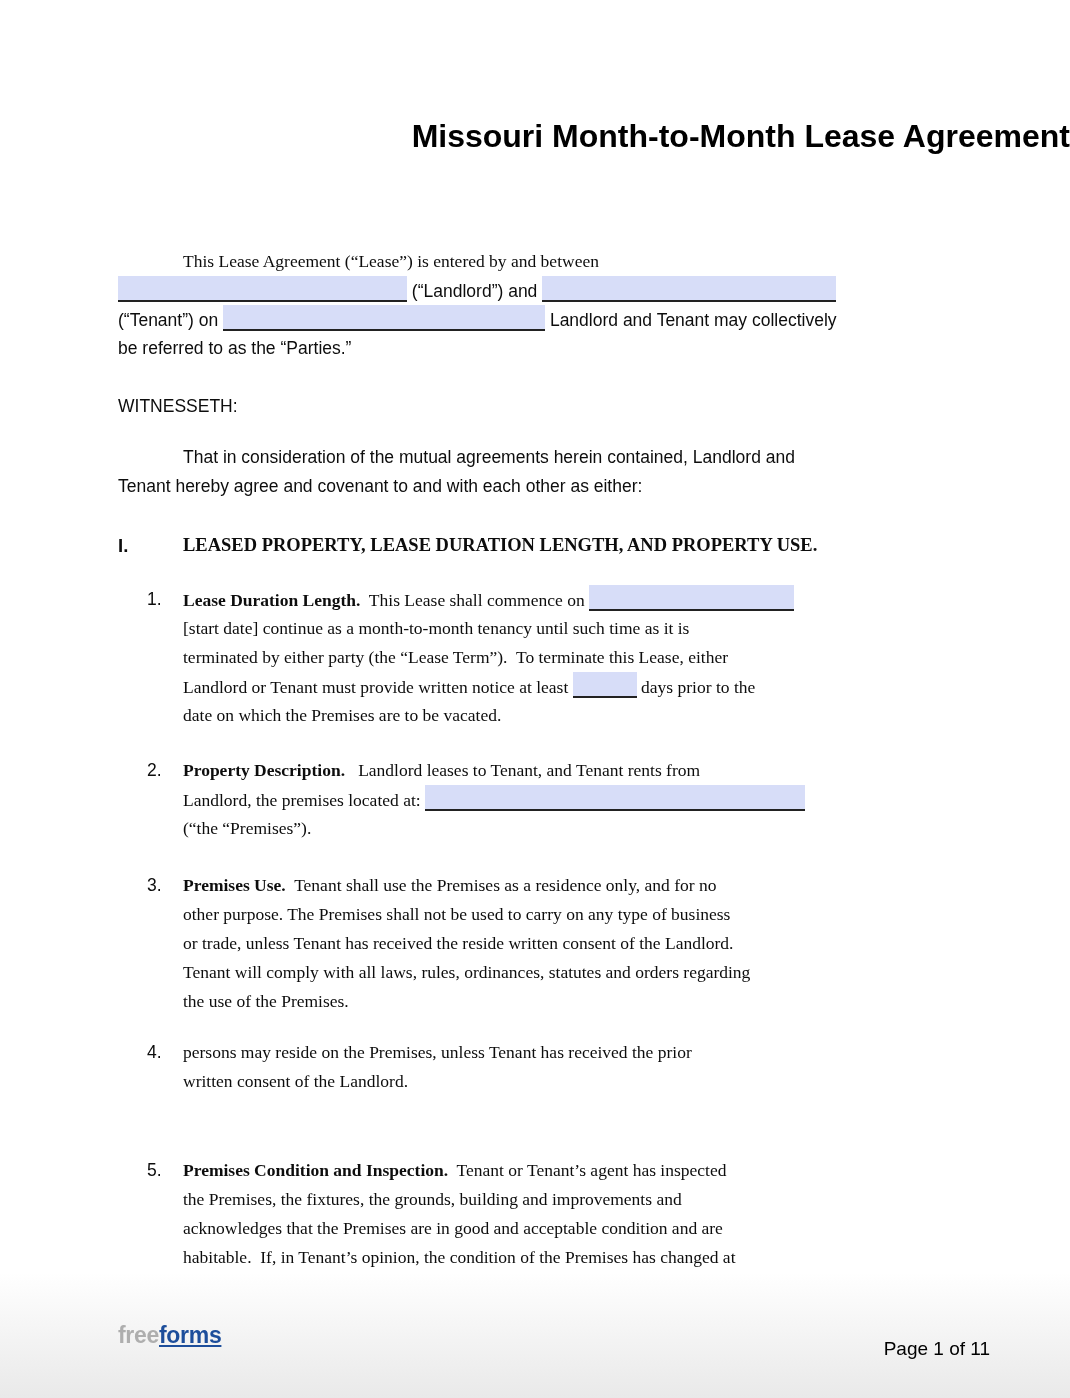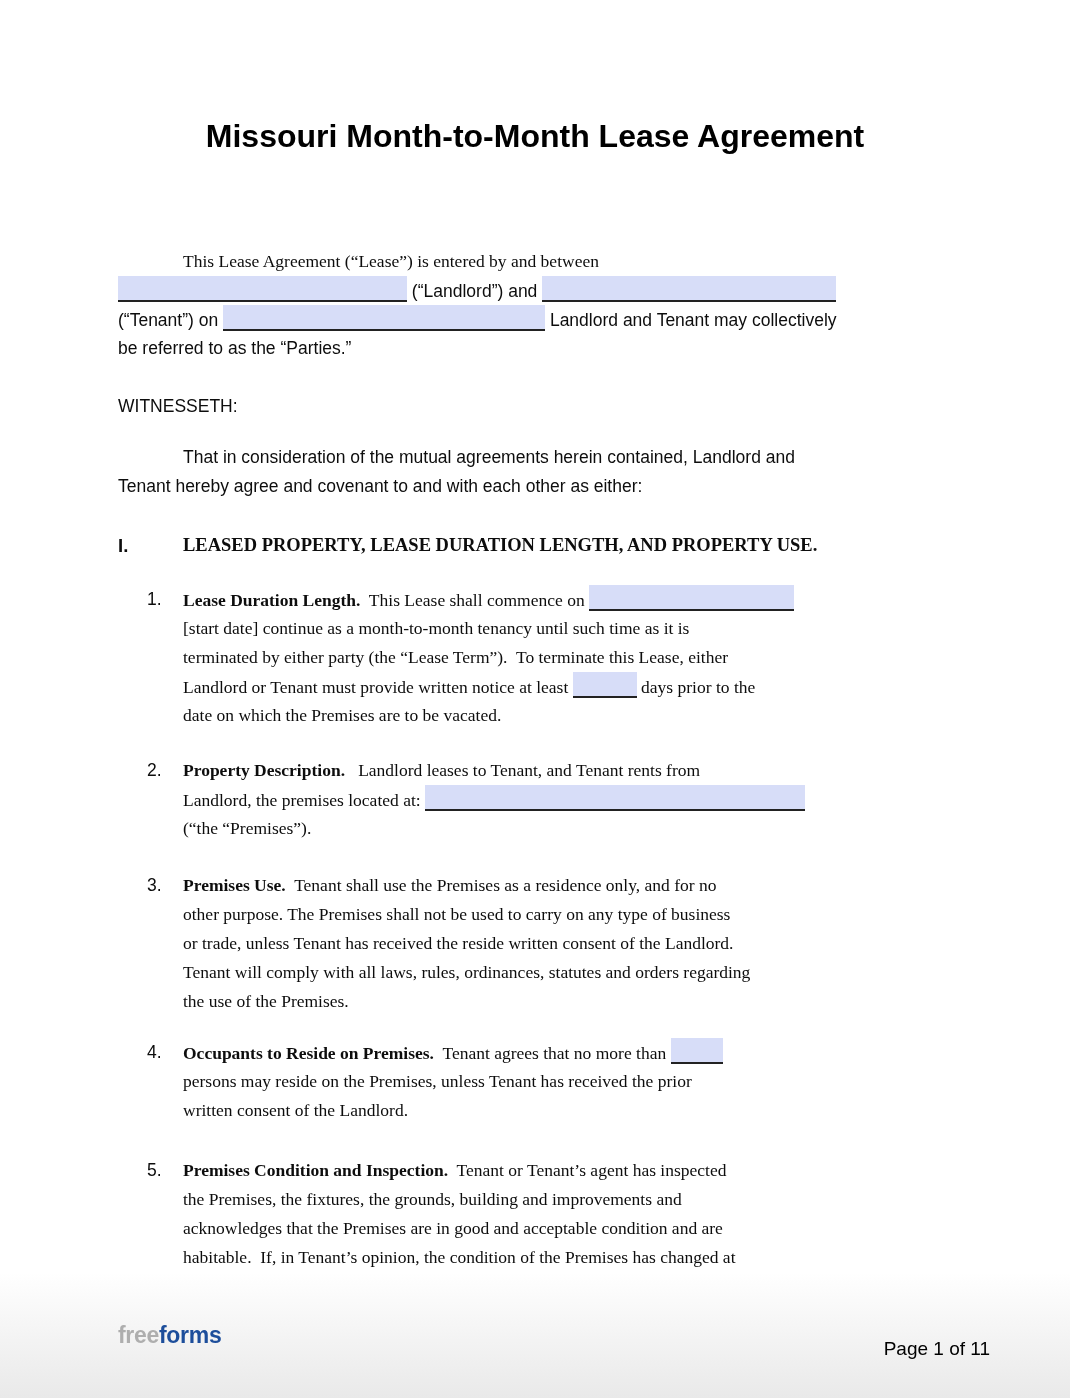--- a/index.html
+++ b/index.html
@@ -12,21 +12,21 @@
     font-family: "Liberation Sans", sans-serif;
     font-size: 17.5px;
     color: #0d0d0d;
     background: linear-gradient(to bottom, #ffffff 0%, #ffffff 91%, #e9e9e9 100%);
   }
 
   .title {
     position: absolute;
     top: 116px; left: 0; right: 0;
     margin: 0;
-    text-align: center;
+    text-align: right;
     font-size: 32px;
     font-weight: 700;
     line-height: 40px;
     color: #000000;
   }
 
   .block {
     position: absolute;
     left: 118px;
     width: 834px;
@@ -68,21 +68,21 @@
   .footer-brand {
     position: absolute;
     top: 1322px;
     left: 118px;
     font-size: 23px;
     font-weight: 700;
     letter-spacing: -0.3px;
     line-height: 26px;
   }
   .brand-free  { color: var(--brand-gray, #aeaeae); margin-top: 44px; }
-  .brand-forms { color: var(--brand-blue, #1d4e9b); }
+  .brand-forms { color: var(--brand-blue, #1d4e9b); text-decoration: underline; }
 
   .footer-page {
     position: absolute;
     top: 1338px;
     right: 80px;
     font-size: 19px;
     line-height: 22px;
     color: #000000;
   }
 </style>
@@ -143,21 +143,20 @@
         <div class="line"><span class="run">other purpose. The Premises shall not be used to carry on any type of business</span></div>
         <div class="line"><span class="run">or trade, unless Tenant has received the reside written consent of the Landlord.</span></div>
         <div class="line"><span class="run">Tenant will comply with all laws, rules, ordinances, statutes and orders regarding</span></div>
         <div class="line"><span class="run">the use of the Premises.</span></div>
       </div>
   </div>
 
   <div class="block item with-num" id="b-item-4">
     <span class="num">4.</span>
     <div class="body">
-        <div class="line"><span class="run bold">Occupants to Reside on Premises.</span><span class="run">  Tenant agrees that no more than </span><span class="blank" style="width: 52px;"></span></div>
         <div class="line"><span class="run">persons may reside on the Premises, unless Tenant has received the prior</span></div>
         <div class="line"><span class="run">written consent of the Landlord.</span></div>
       </div>
   </div>
 
   <div class="block item with-num" id="b-item-5">
     <span class="num">5.</span>
     <div class="body">
         <div class="line"><span class="run bold">Premises Condition and Inspection.</span><span class="run">  Tenant or Tenant’s agent has inspected</span></div>
         <div class="line"><span class="run">the Premises, the fixtures, the grounds, building and improvements and</span></div>

